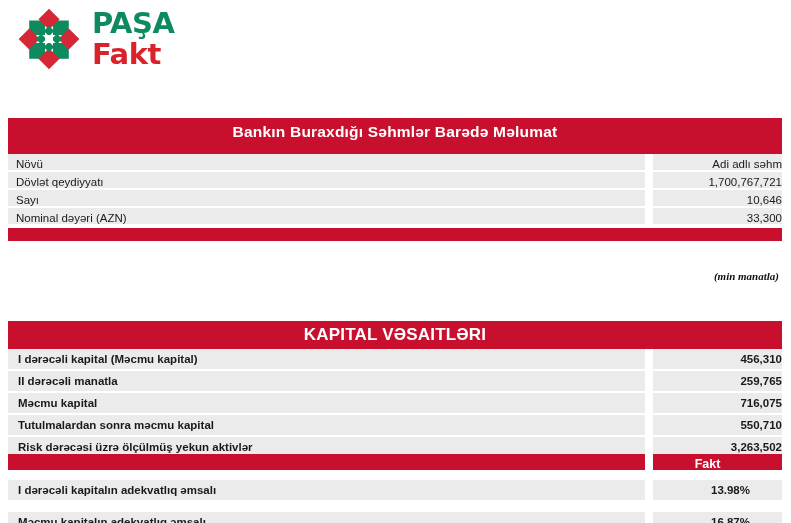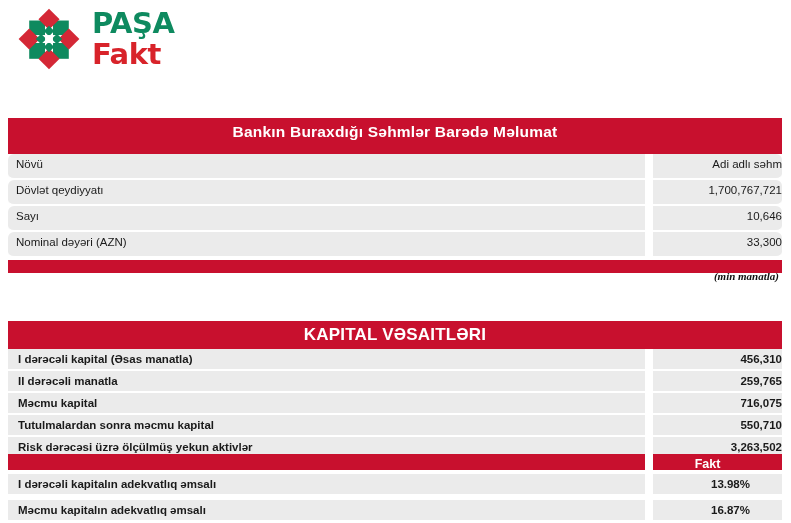--- a/index.html
+++ b/index.html
@@ -95,21 +95,21 @@
     line-height: 19px;
     white-space: nowrap;
   }
   .tbl-footbar {
     background: #c8102e;
     height: 12px;
   }
 
   
   #shares-table { top: 118px; }
-  #shares-table .tbl-row { height: 26px; border-radius: 6px; }
+  #shares-table .tbl-row { height: 18px; }
   #shares-table .cell-label,
   #shares-table .cell-value { line-height: 20px; }
   #shares-table .tbl-footbar { margin-top: 2px; height: 13px; }
 
   
   #unit-note {
     position: absolute;
     right: 12px;
     top: 270px;
     font-family: "Liberation Serif", serif;
@@ -153,21 +153,21 @@
     color: #ffffff;
     font-weight: bold;
     font-size: 12.5px;
     line-height: 21px;
     text-align: center;
     padding-right: 20px;
     box-sizing: border-box;
   }
   #ratio-table .tbl-row {
     height: 22px;
-    margin-top: 4px;
+    margin-top: 10px;
     border-bottom: 2px solid #ffffff;
   }
   #ratio-table .cell-label {
     font-weight: bold;
     line-height: 20px;
     padding-left: 10px;
   }
   #ratio-table .cell-value {
     font-weight: bold;
     line-height: 20px;
@@ -233,21 +233,21 @@
 
   <div class="tbl-footbar"></div>
 </div>
 
 <div id="unit-note">(min manatla)</div>
 
 <div class="sheet-table" id="capital-table">
   <div class="tbl-title">KAPITAL VƏSAITLƏRI</div>
 
   <div class="tbl-row">
-    <div class="cell-label">I dərəcəli kapital (Əsas manatla)</div>
+    <div class="cell-label">I dərəcəli kapital (Məcmu kapital)</div>
     <div class="cell-gap"></div>
     <div class="cell-value">456,310</div>
   </div>
   <div class="tbl-row">
     <div class="cell-label">II dərəcəli  manatla</div>
     <div class="cell-gap"></div>
     <div class="cell-value">259,765</div>
   </div>
   <div class="tbl-row">
     <div class="cell-label">Məcmu kapital</div>

